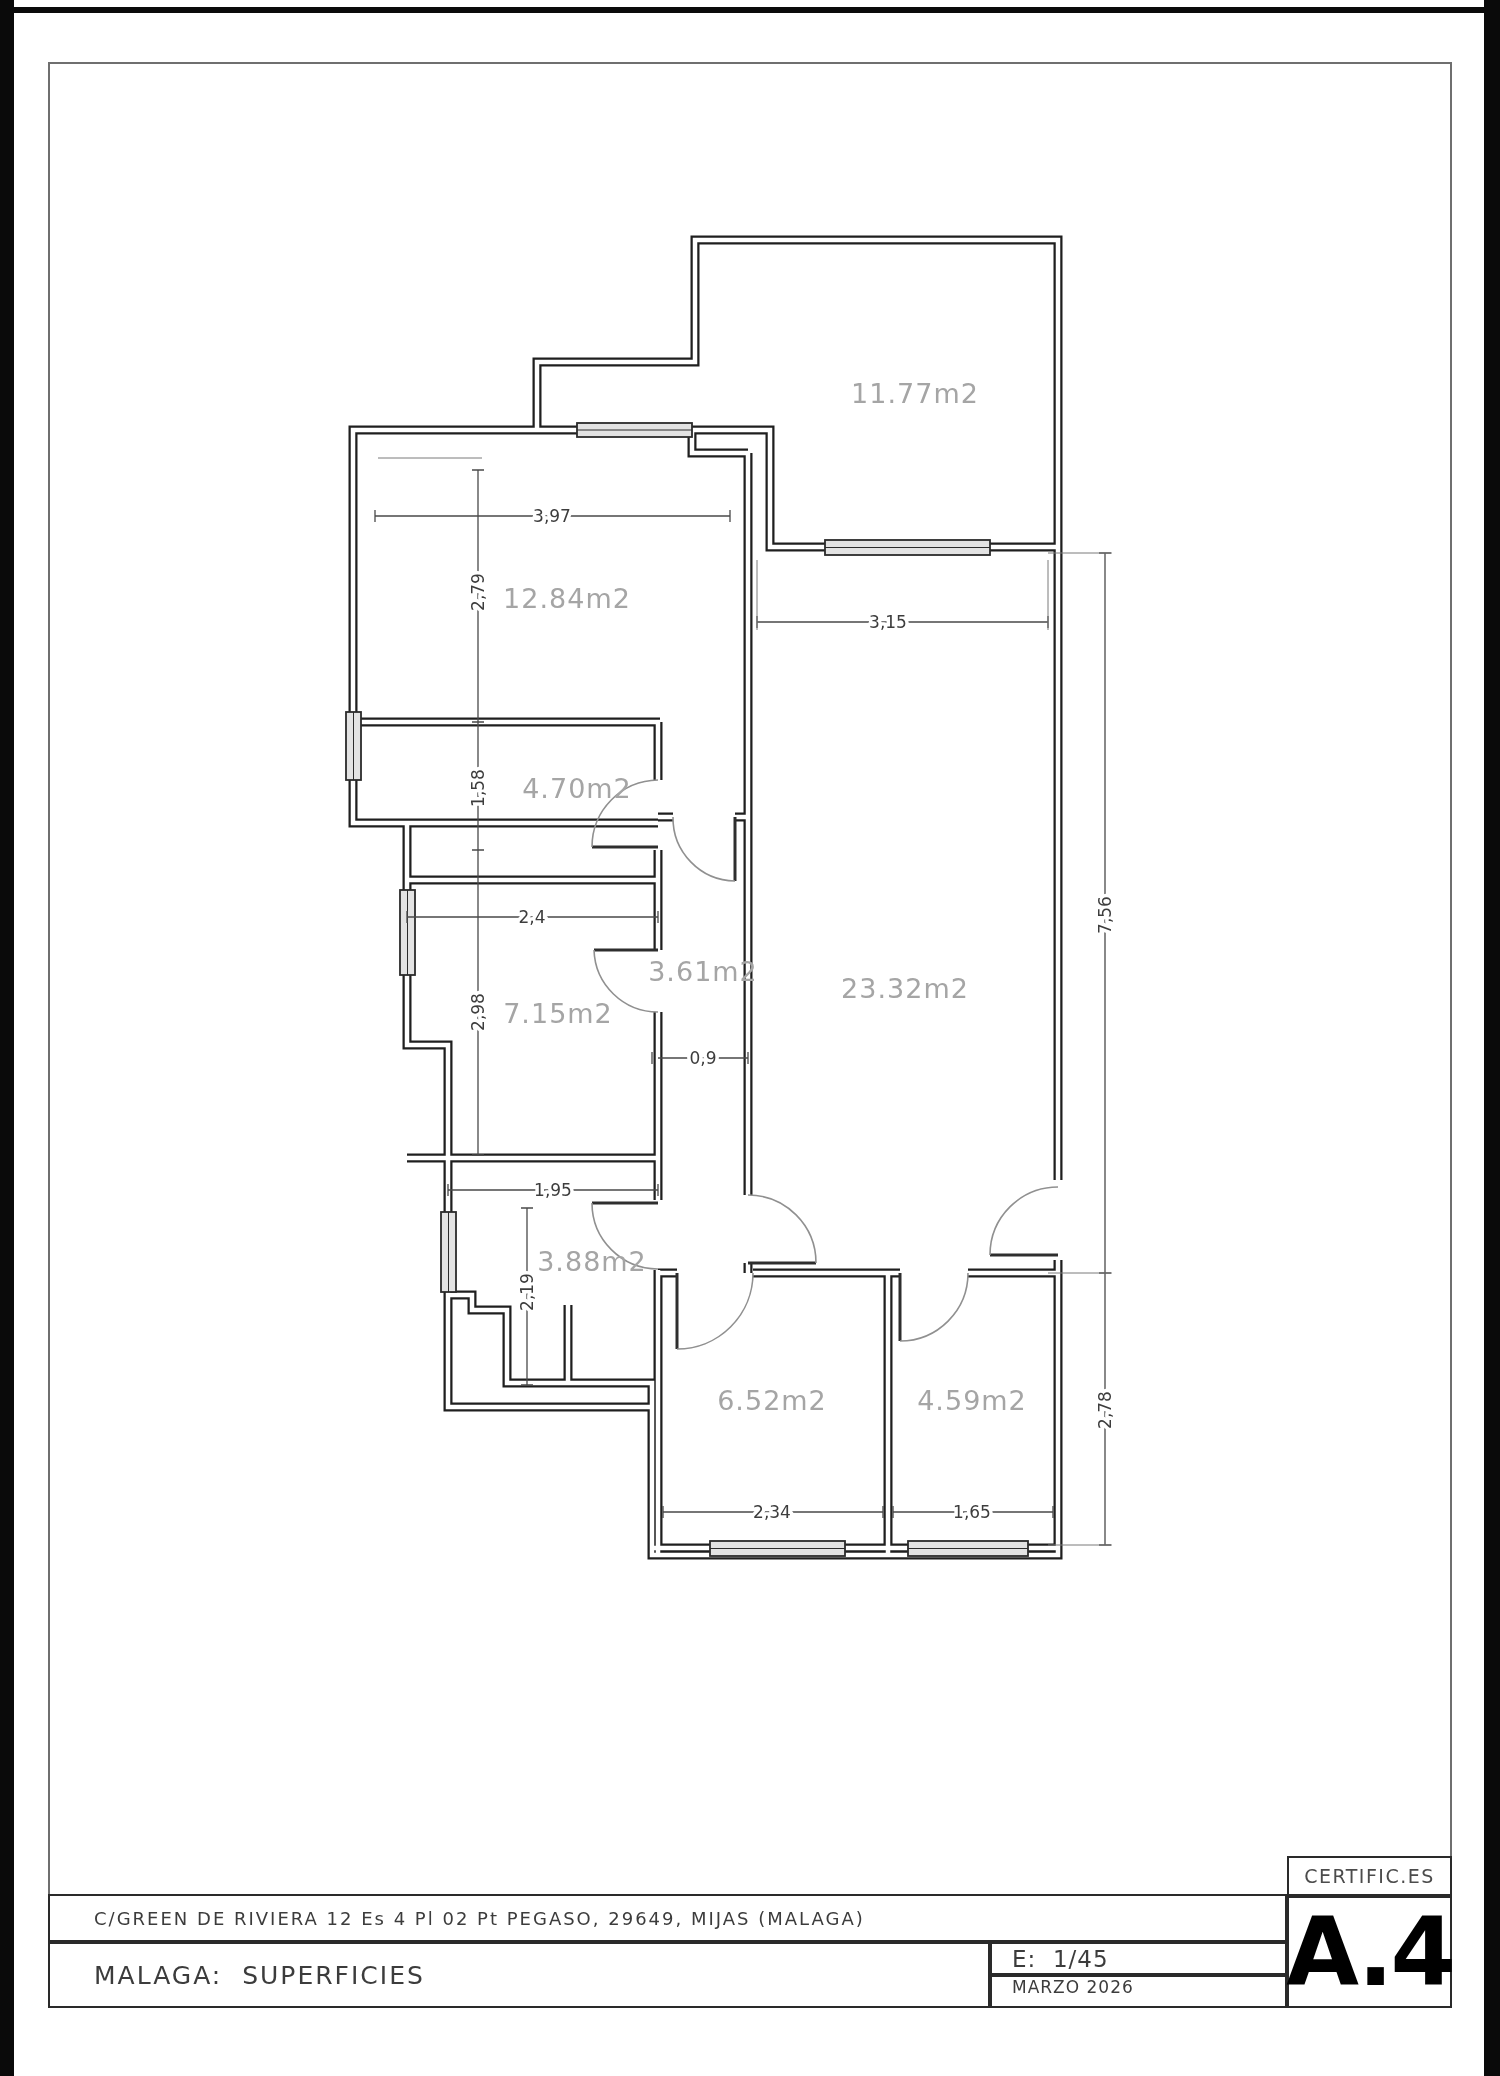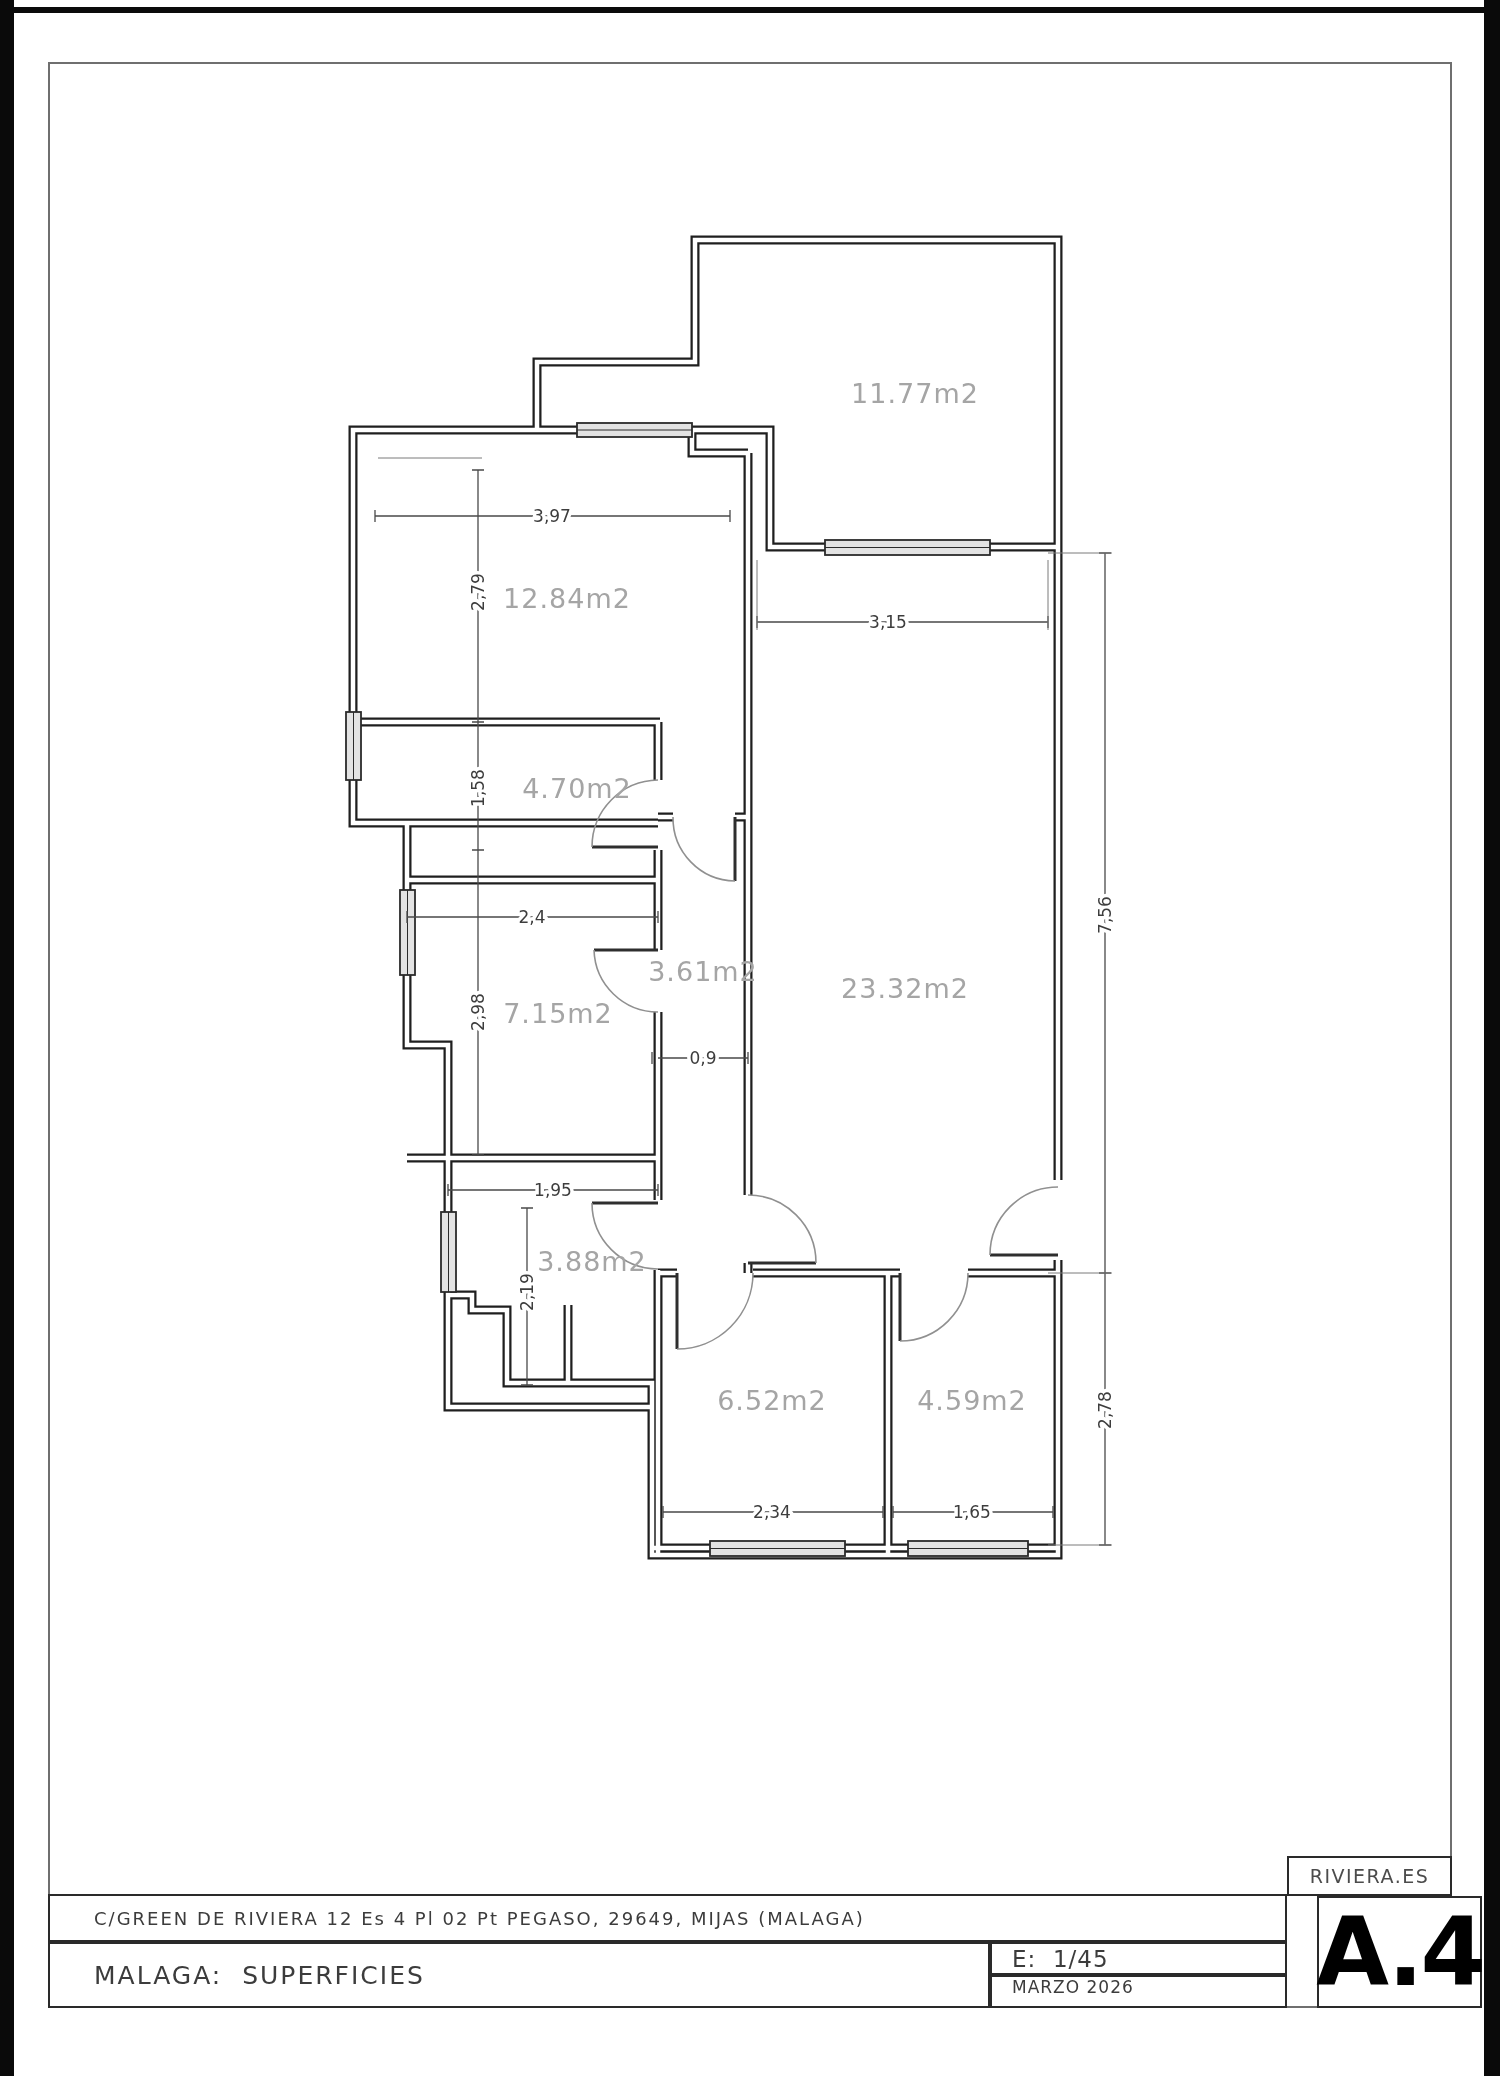--- a/index.html
+++ b/index.html
@@ -18,21 +18,21 @@
     font-size:19px;color:#4c4c4c;letter-spacing:1.5px;}
   .tb-address{left:48px;top:1894px;width:1239px;height:48px;display:flex;align-items:center;
     font-size:18px;color:#3c3c3c;letter-spacing:2px;white-space:pre;padding-left:44px;}
   .tb-plano{left:48px;top:1942px;width:942px;height:66px;display:flex;align-items:center;
     font-size:25px;color:#3c3c3c;letter-spacing:2px;white-space:pre;padding-left:44px;}
   .tb-scale{left:990px;top:1942px;width:297px;height:33px;display:flex;align-items:center;
     font-size:23px;color:#3c3c3c;letter-spacing:1px;white-space:pre;padding-left:20px;}
   .tb-date{left:990px;top:1975px;width:297px;height:33px;display:flex;align-items:flex-start;
     font-size:17px;color:#3c3c3c;letter-spacing:1px;white-space:pre;padding-left:20px;}
   .tb-a4{left:1287px;top:1896px;width:165px;height:112px;display:flex;align-items:center;justify-content:center;
-    font-size:94px;font-weight:900;color:#000;letter-spacing:-3px;transform-origin:center;margin-left:30px;}
+    font-size:94px;font-weight:900;color:#000;letter-spacing:-3px;transform-origin:center;}
 
   
   .plan-svg{position:absolute;left:0;top:0;}
   .wOut{stroke:#1f1f1f;stroke-width:9;fill:none;stroke-linecap:butt;stroke-linejoin:miter;}
   .wIn{stroke:#ffffff;stroke-width:4.5;fill:none;stroke-linecap:butt;stroke-linejoin:miter;}
   .cut{stroke:#ffffff;stroke-width:13;fill:none;}
   .win{fill:#e3e3e3;stroke:#2b2b2b;stroke-width:1.8;}
   .winline{stroke:#2b2b2b;stroke-width:1;fill:none;}
   .leaf{stroke:#2e2e2e;stroke-width:3;fill:none;}
   .arc{stroke:#909090;stroke-width:1.6;fill:none;}
@@ -145,21 +145,21 @@
       <text class="room" x="703" y="981">3.61m2</text>
       <text class="room" x="558" y="1023">7.15m2</text>
       <text class="room" x="905" y="998">23.32m2</text>
       <text class="room" x="592" y="1271">3.88m2</text>
       <text class="room" x="772" y="1410">6.52m2</text>
       <text class="room" x="972" y="1410">4.59m2</text>
     </g>
   </svg>
 
   <div class="tb tb-certific">
-    <span>RIVIERA.ES</span>
+    <span>CERTIFIC.ES</span>
   </div>
   <div class="tb tb-address">
     <span>C/GREEN DE RIVIERA 12 Es 4 Pl 02 Pt PEGASO, 29649, MIJAS (MALAGA)</span>
   </div>
   <div class="tb tb-plano">
     <span>MALAGA:  SUPERFICIES</span>
   </div>
   <div class="tb tb-scale">
     <span>E:  1/45</span>
   </div>

